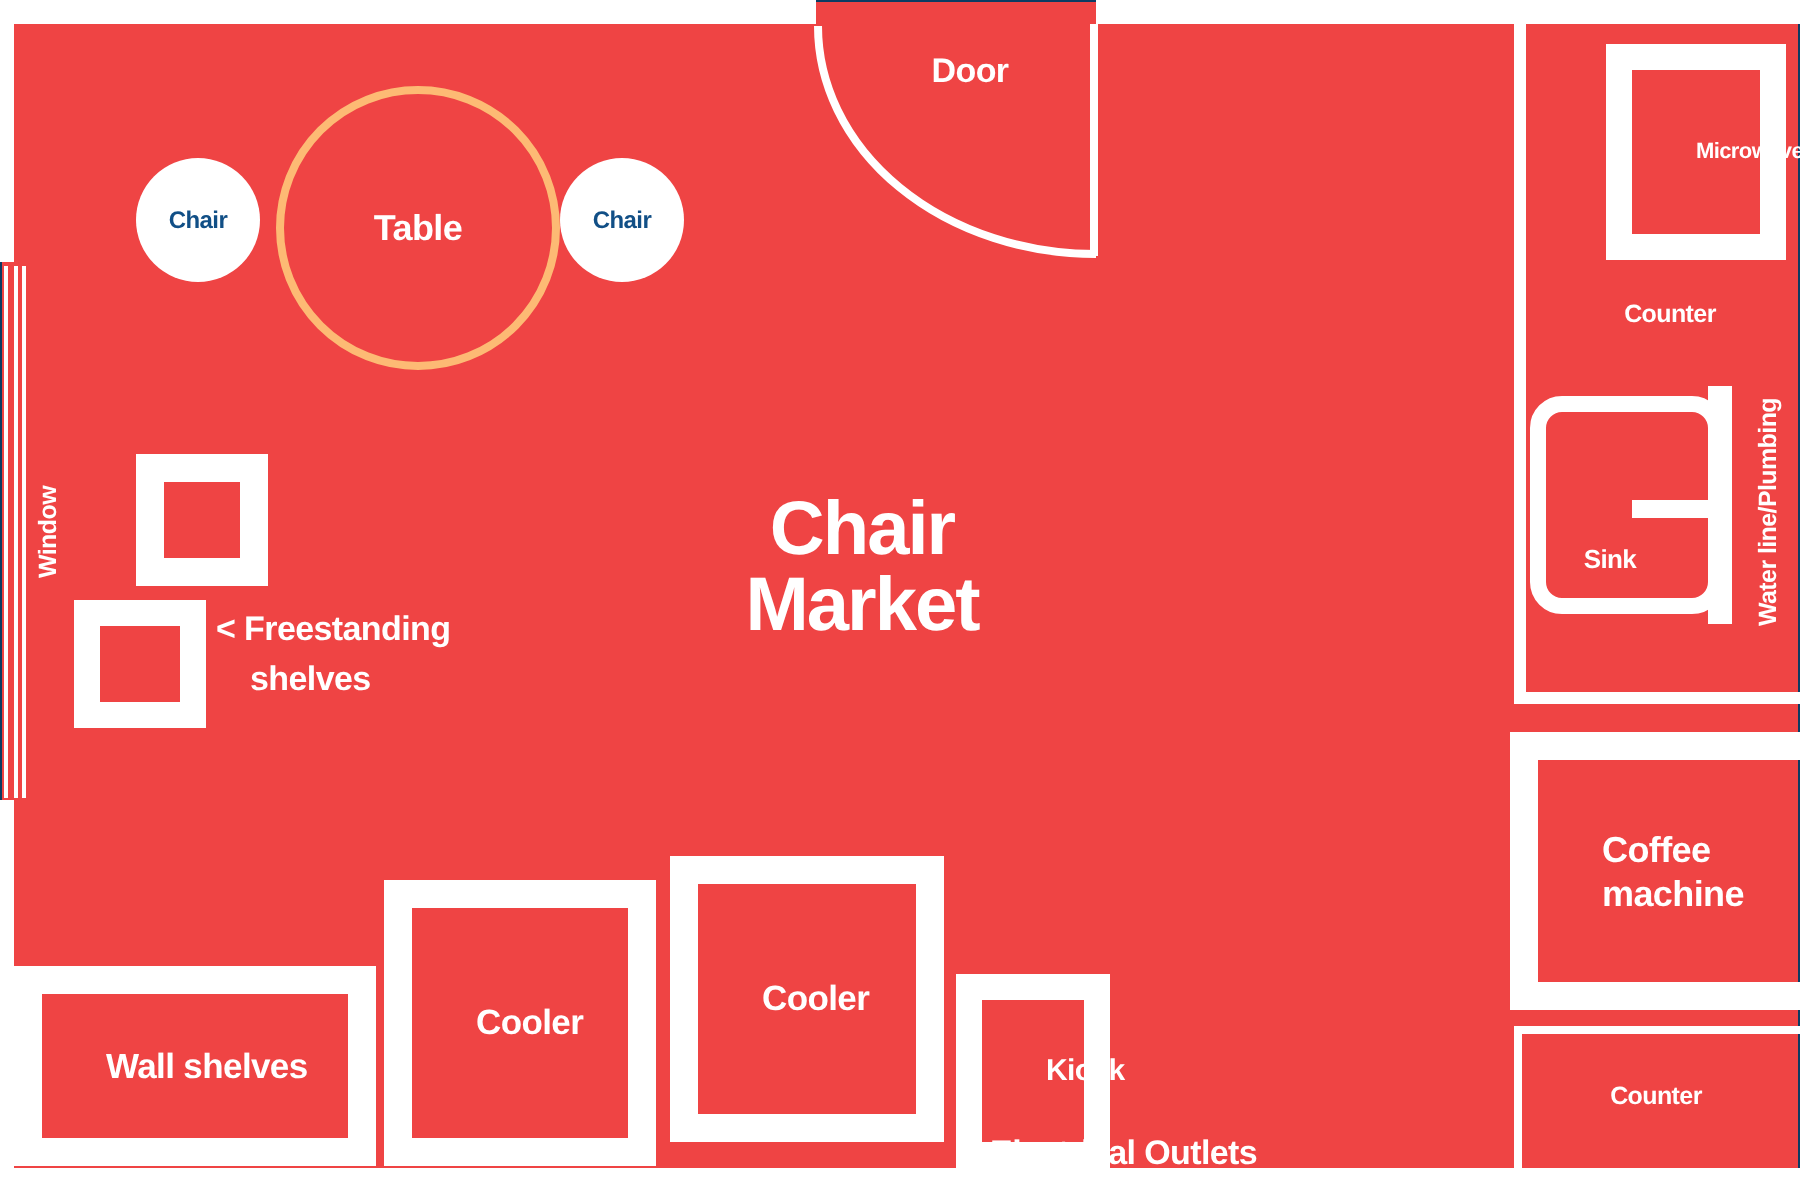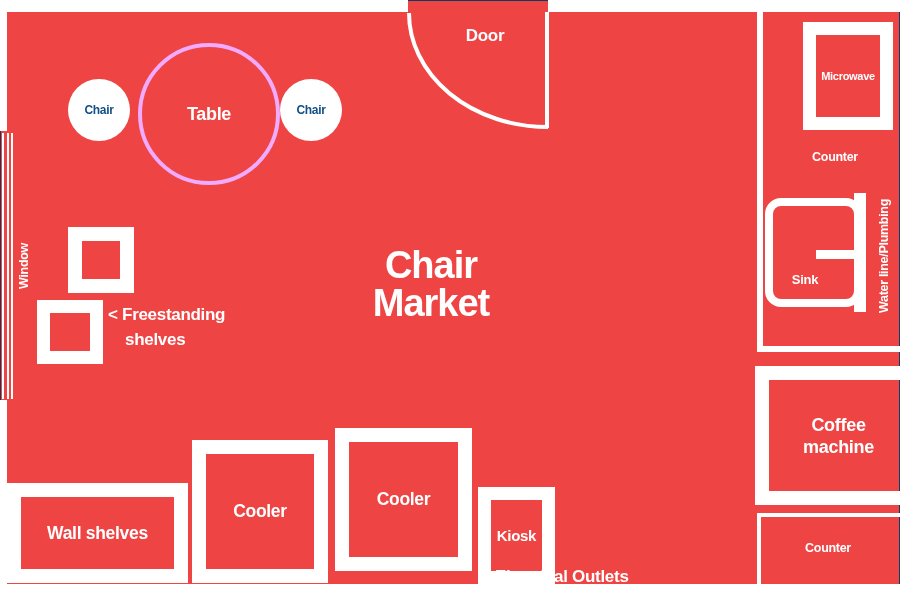--- a/index.html
+++ b/index.html
@@ -7,22 +7,23 @@
     position:relative; width:900px; height:590px;
     background:#ef4444; overflow:hidden;
     font-family:"Liberation Sans", sans-serif;
     font-weight:bold; color:#ffffff; letter-spacing:-0.3px;
     box-shadow: inset 0 0 0 1px #0c3c63;
   }
   .abs { position:absolute; }
   .w { position:absolute; background:#ffffff; }
   .box {
     position:absolute; box-sizing:border-box; border:13px solid #ffffff;
-    display:flex; flex-direction:column; align-items:center; justify-content:center;
+    display:flex; flex-direction:column; align-items:flex-start; justify-content:center;
     text-align:center;
+    padding-left:32px;
   }
   .circle {
     position:absolute; border-radius:50%;
     display:flex; align-items:center; justify-content:center; text-align:center;
   }
   .vtext {
     position:absolute; writing-mode:vertical-rl; transform:rotate(180deg);
     text-align:center; line-height:20px;
   }
   .lbl { position:absolute; white-space:nowrap; }
@@ -42,21 +43,21 @@
     <path d="M 3 3 A 139 114 0 0 0 142 117" stroke="#ffffff" stroke-width="4" fill="none"></path>
   </svg>
   <div class="w" style="left:545px; top:12px; width:4px; height:116px;"></div>
   <div class="lbl" style="left:425px; top:26px; width:120px; text-align:center; font-size:17px;">Door</div>
 
   <div class="w" style="left:2px; top:133px; width:2px; height:266px;"></div>
   <div class="w" style="left:7px; top:133px; width:2px; height:266px;"></div>
   <div class="w" style="left:11px; top:133px; width:2px; height:266px;"></div>
   <div class="vtext" style="left:14px; top:133px; width:20px; height:266px; font-size:12.5px;">Window</div>
 
-  <div class="circle" style="left:138px; top:43px; width:134px; height:134px; border:4px solid #f0abfc; font-size:18px;">
+  <div class="circle" style="left:138px; top:43px; width:134px; height:134px; border:4px solid #fdba74; font-size:18px;">
     <span>Table</span>
   </div>
   <div class="circle" style="left:68px; top:79px; width:62px; height:62px; background:#ffffff; color:#114f86; font-size:12px;">
     <span>Chair</span>
   </div>
   <div class="circle" style="left:280px; top:79px; width:62px; height:62px; background:#ffffff; color:#114f86; font-size:12px;">
     <span>Chair</span>
   </div>
 
   <div class="box" style="left:68px; top:227px; width:66px; height:66px; border-width:14px;"></div>

